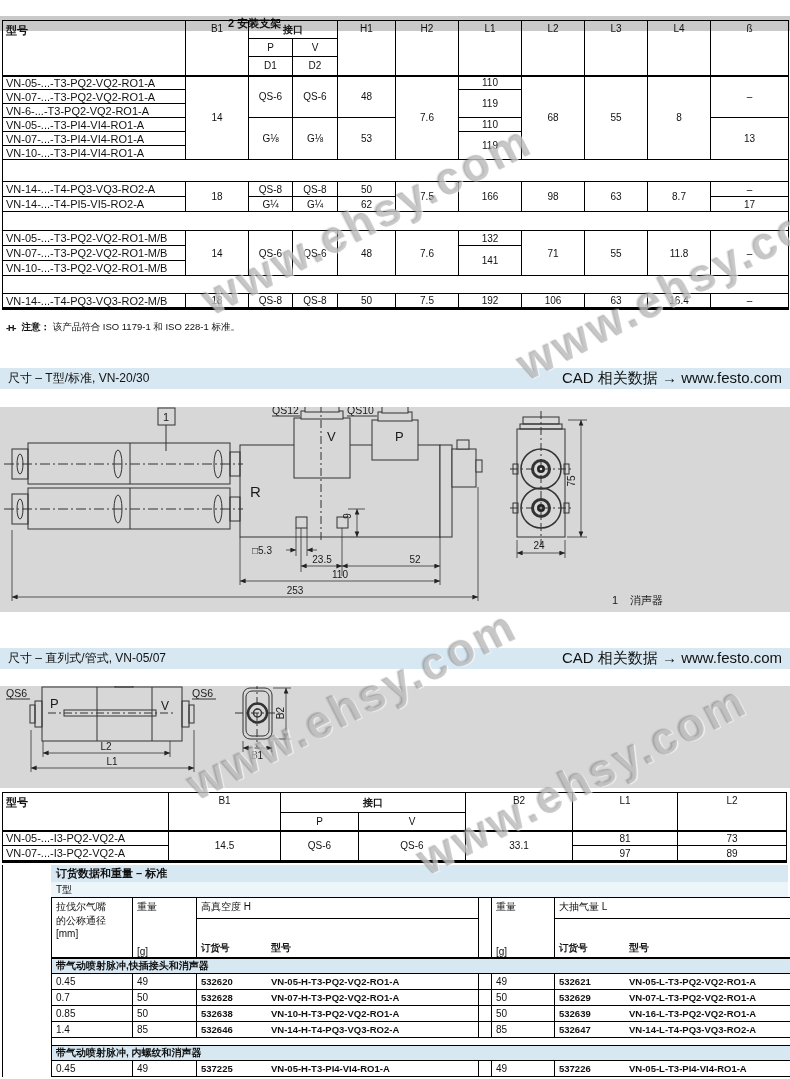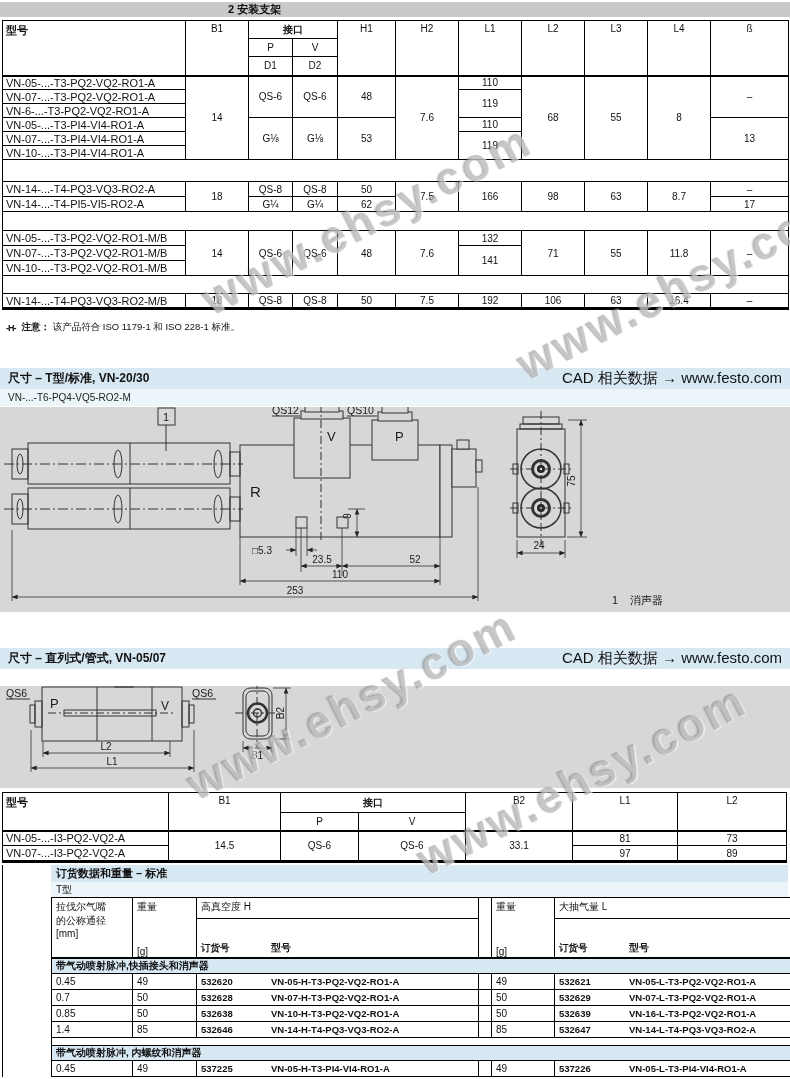--- a/index.html
+++ b/index.html
@@ -4,35 +4,35 @@
 <style>
   :root{
     --blue1:#d7e8f3; --blue2:#ecf5fa; --graybar:#c9c9c9; --drawbg:#d7d7d7;
     --bd:#000; --tx:#111;
   }
   *{box-sizing:border-box;margin:0;padding:0;}
   body{background:#fff;}
   .page{position:relative;width:790px;height:1079px;background:#fff;overflow:hidden;
         font-family:"Liberation Sans","DejaVu Sans",sans-serif;color:var(--tx);}
   .abs{position:absolute;}
-  .topbar{left:0;top:2px;width:790px;height:15px;background:var(--graybar);
+  .topbar{left:0;top:16px;width:790px;height:15px;background:var(--graybar);
           font-size:11px;font-weight:bold;line-height:15px;padding-left:228px;}
   table{border-collapse:collapse;table-layout:fixed;}
   td,th{border:1px solid var(--bd);font-size:10px;text-align:center;vertical-align:middle;
         overflow:hidden;white-space:nowrap;padding:0;}
   .modelcell{text-align:left;padding-left:3px;font-size:11px;}
   .hd{vertical-align:top;padding-top:2px;}
   .b{font-weight:bold;}
   .thick-b{border-bottom:2.5px solid var(--bd) !important;}
   .thick-b3{border-bottom:3px solid var(--bd) !important;}
   .sep td{border-left:1px solid var(--bd);border-right:1px solid var(--bd);
           border-top:1px solid var(--bd);border-bottom:1px solid var(--bd);background:#fff;}
   .secbar{left:0;width:790px;height:21px;background:var(--blue1);display:flex;
           align-items:center;justify-content:space-between;padding:0 8px;}
-  .secbar .t{font-size:12px;font-weight:bold;}
+  .secbar .t{font-size:12px;font-weight:normal;}
   .secbar .cad{font-size:15px;font-weight:normal;text-align:right;}
   .subbar{left:0;width:790px;height:17px;background:var(--blue2);
           font-size:10px;line-height:17px;padding-left:8px;color:#222;}
   .drawzone{left:0;width:790px;background:var(--drawbg);}
   .note{left:6px;top:321px;font-size:9.5px;display:flex;gap:6px;align-items:center;}
   .note .nicon{font-weight:bold;font-size:9px;letter-spacing:-1px;}
   .wm{position:absolute;transform:rotate(-27deg);transform-origin:0 50%;
       font-size:46px;font-weight:bold;letter-spacing:3px;white-space:nowrap;
       color:rgba(130,130,130,.38);
       text-shadow:1px 1px 1px rgba(255,255,255,.65),-1px -1px 1px rgba(80,80,80,.22);
@@ -201,21 +201,20 @@
   </div>
 
   <div class="abs secbar" style="top:368px">
     <span class="t">尺寸 – T型/标准, VN-20/30</span>
     <span class="cad">
       <span>CAD 相关数据</span>
       <span>→</span>
       <span>www.festo.com</span>
     </span>
   </div>
-  <div class="abs subbar" style="top:389px">VN-...-T6-PQ4-VQ5-RO2-M</div>
 
   <div class="abs drawzone" style="top:407px;height:205px">
   <svg width="790" height="205" viewBox="0 407 790 205">
     <defs>
       <marker id="ar" markerWidth="9" markerHeight="8" refX="7" refY="3" orient="auto-start-reverse">
         <path d="M0,0 L7,3 L0,6 z" fill="#222"></path>
       </marker>
     </defs>
     <g stroke="#333" fill="none" stroke-width="1">
       <rect x="12" y="449" width="16" height="30"></rect>

